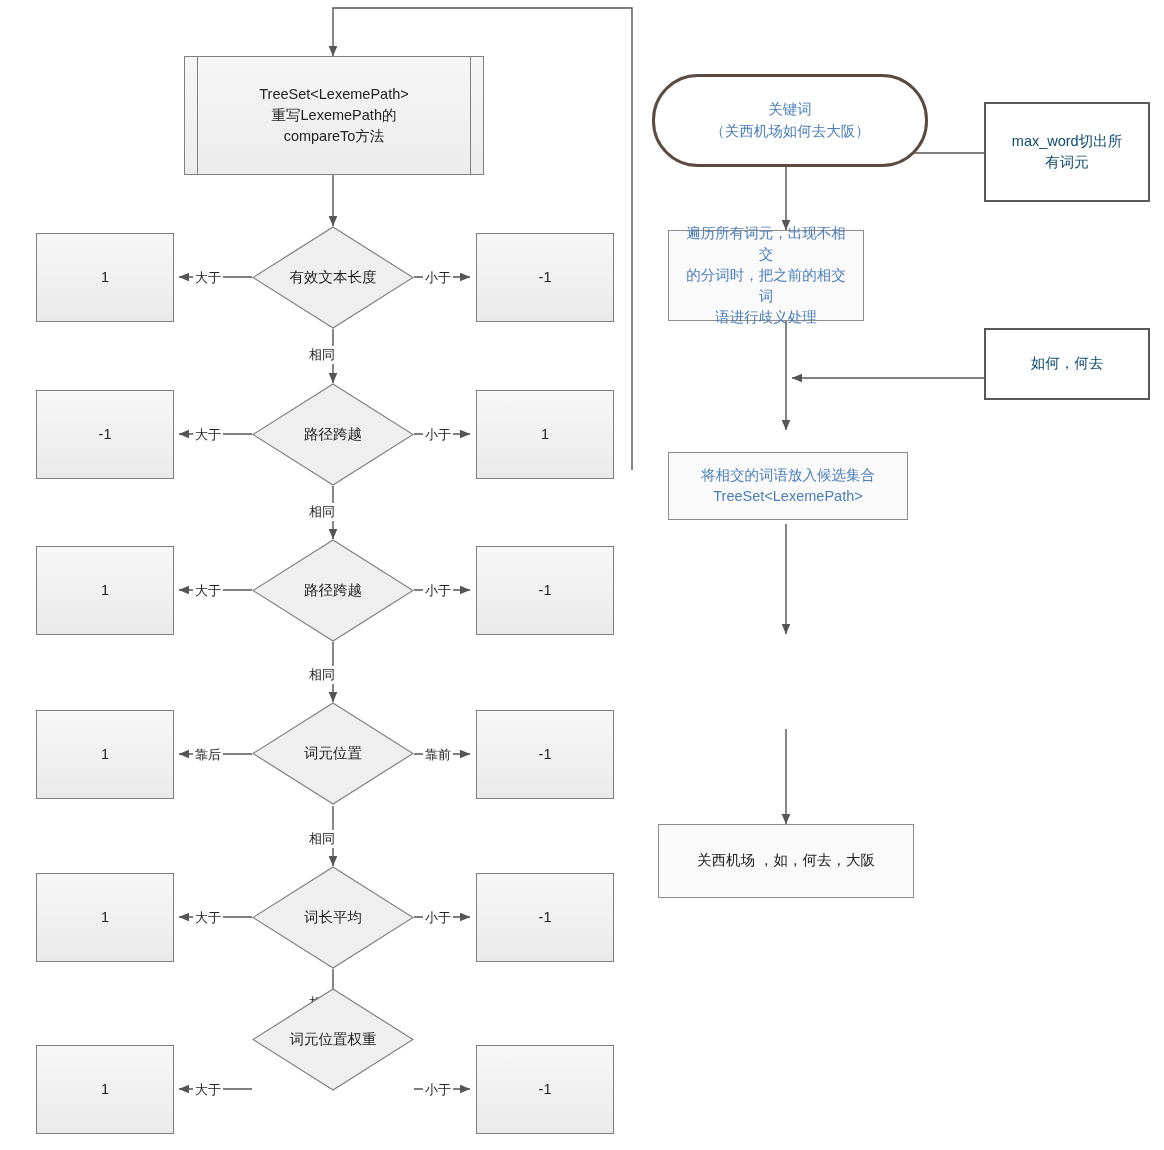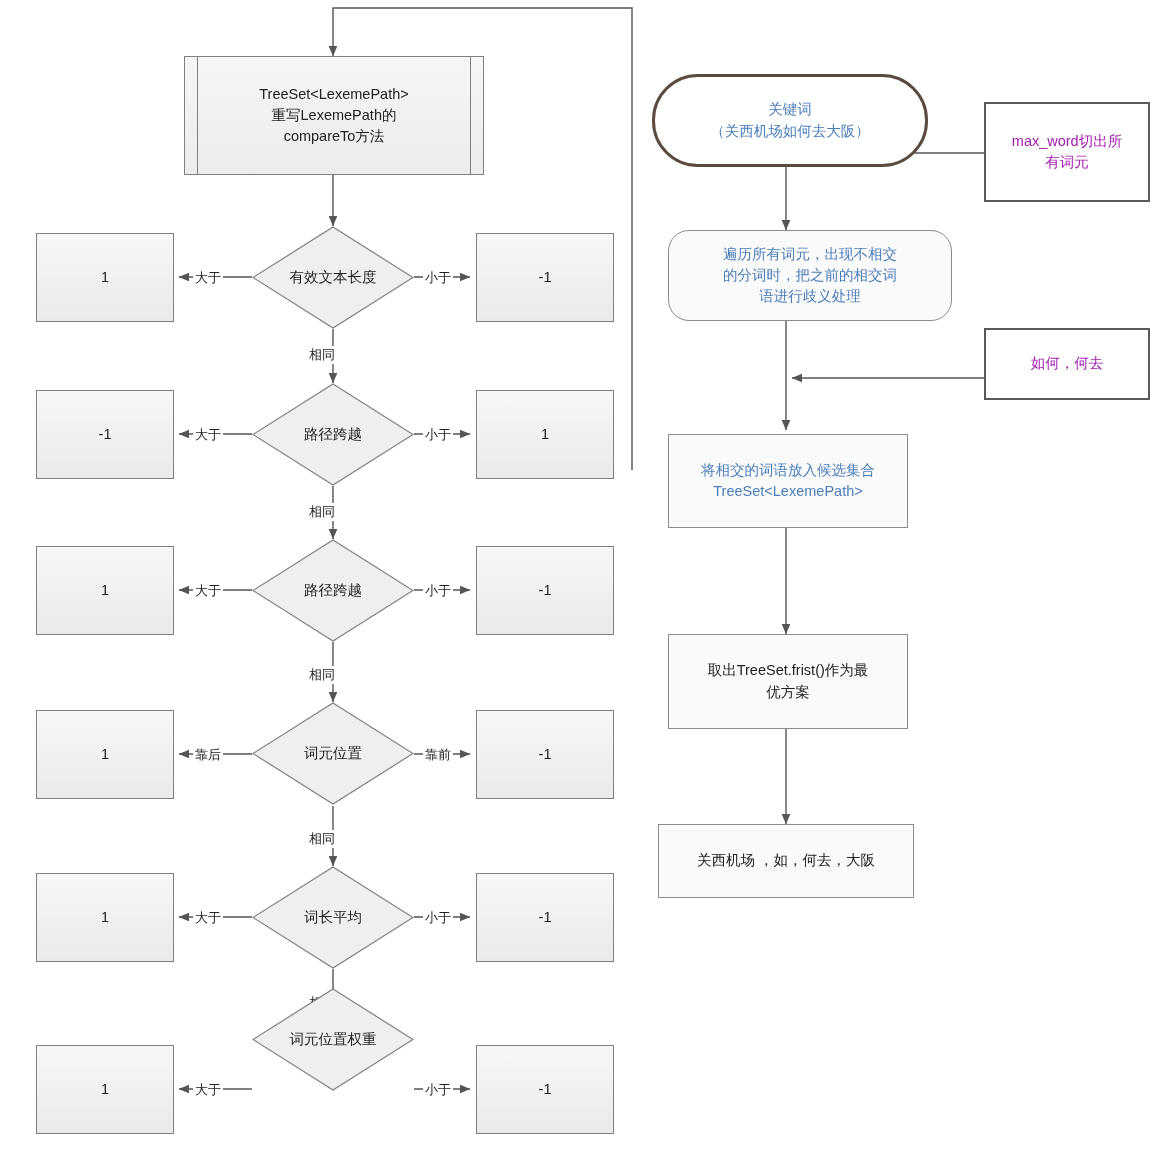--- a/index.html
+++ b/index.html
@@ -67,21 +67,21 @@
     background: #fafafa;
     border: 1px solid #8c8c8c;
     color: #4a7ebb;
     font-size: 14.5px;
   }
   .bluebox .t { padding: 0 14px; white-space: pre-line; }
   
   .notebox {
     background: #ffffff;
     border: 2px solid #595959;
-    color: #a21caf;
+    color: #0c4a6e;
     font-size: 14.5px;
   }
   .notebox .t { padding: 0 14px; white-space: pre-line; }
   
   .darkbox {
     background: #fafafa;
     border: 1px solid #8c8c8c;
     color: #222222;
     font-size: 14.5px;
   }
@@ -277,37 +277,33 @@
   <div class="node startnode" style="left:652px; top:26px; width:276px; height:93px;margin-top:48px;">
     <div class="t">关键词
 （关西机场如何去大阪）</div>
   </div>
 
   <div class="node notebox" style="left:984px; top:102px; width:166px; height:100px;">
     <div class="t">max_word切出所
 有词元</div>
   </div>
 
-  <div class="node bluebox" style="left:668px; top:230px; width:284px; height:91px;border-radius:21px;">
+  <div class="node bluebox" style="left:668px; top:230px; width:196px; height:91px;">
     <div class="t">遍历所有词元，出现不相交
 的分词时，把之前的相交词
 语进行歧义处理</div>
   </div>
 
   <div class="node notebox" style="left:984px; top:328px; width:166px; height:72px;">
     <div class="t">如何，何去</div>
   </div>
 
-  <div class="node bluebox" style="left:668px; top:434px; width:240px; height:94px;">
+  <div class="node bluebox" style="left:668px; top:452px; width:240px; height:68px;">
     <div class="t">将相交的词语放入候选集合
 TreeSet&lt;LexemePath&gt;</div>
   </div>
 
-  <div class="node darkbox" style="left:668px; top:634px; width:240px; height:95px;">
-    <div class="t">取出TreeSet.frist()作为最
-优方案</div>
-  </div>
 
   <div class="node darkbox" style="left:658px; top:824px; width:256px; height:74px;justify-content:center;">
     <div class="t">关西机场 ，如，何去，大阪</div>
   </div>
 
 </div>
 
 </body></html>

